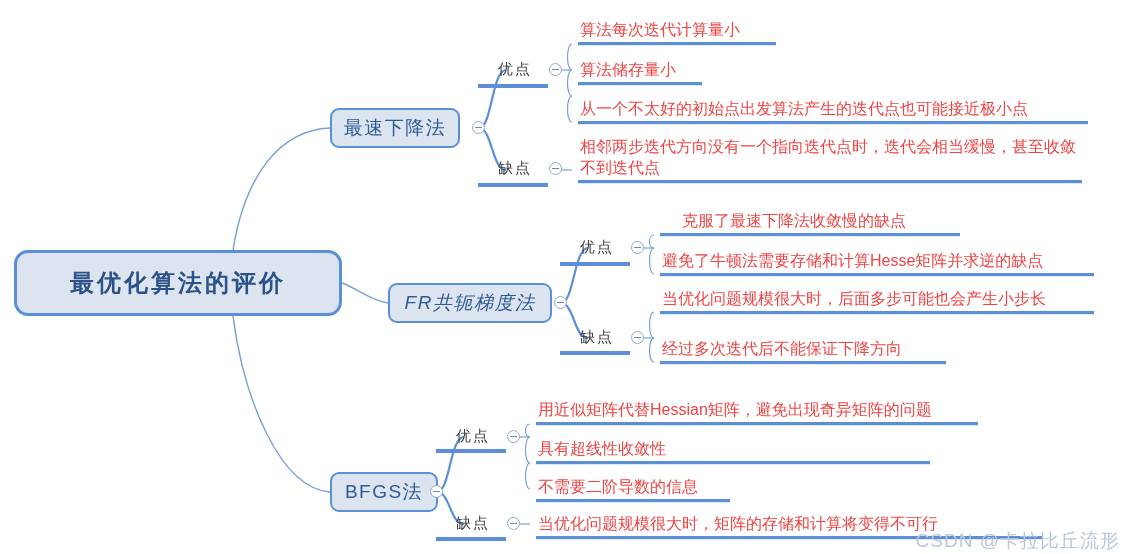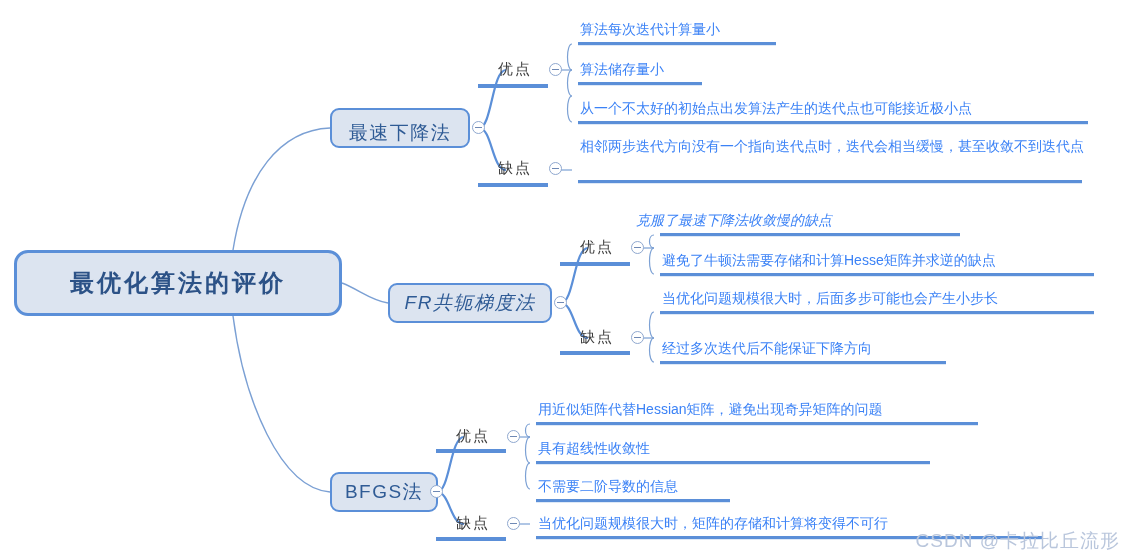--- a/index.html
+++ b/index.html
@@ -52,23 +52,23 @@
   .cat-label {
     position: absolute;
     font-size: 15px;
     color: #3d3d3d;
     letter-spacing: 2px;
     white-space: nowrap;
   }
   
   .leaf {
     position: absolute;
-    font-size: 14px;
+    font-size: 16px;
     line-height: 21px;
-    color: #3b82f6;
+    color: #ef4444;
     white-space: nowrap;
   }
   .leaf.wrap {
     white-space: normal;
   }
   
   .toggle {
     position: absolute;
     width: 13px;
     height: 13px;
@@ -171,21 +171,21 @@
     <rect x="536" y="422" width="442" height="3.2" fill="#5b8fd8"></rect>
     <rect x="536" y="461" width="394" height="3.2" fill="#5b8fd8"></rect>
     <rect x="536" y="499" width="194" height="3.2" fill="#5b8fd8"></rect>
     <rect x="536" y="536" width="506" height="3.2" fill="#5b8fd8"></rect>
   </svg>
 
   <div class="node root" style="left:14px; top:250px; width:328px; height:66px;">
     <span>最优化算法的评价</span>
   </div>
 
-  <div class="node branch" style="left:330px; top:108px; width:140px; height:40px;align-items:flex-end;">
+  <div class="node branch" style="left:330px; top:108px; width:130px; height:40px;">
     <span>最速下降法</span>
   </div>
   <div class="toggle" style="left:472px; top:121px;"></div>
 
   <div class="cat-label" style="left:498px; top:60px;">优点</div>
   <div class="toggle" style="left:549px; top:63px;"></div>
 
   <div class="cat-label" style="left:498px; top:159px;">缺点</div>
   <div class="toggle" style="left:549px; top:162px;"></div>
 
@@ -198,21 +198,21 @@
     <span>FR共轭梯度法</span>
   </div>
   <div class="toggle" style="left:554px; top:296px;"></div>
 
   <div class="cat-label" style="left:580px; top:238px;">优点</div>
   <div class="toggle" style="left:631px; top:241px;"></div>
 
   <div class="cat-label" style="left:580px; top:328px;">缺点</div>
   <div class="toggle" style="left:631px; top:331px;"></div>
 
-  <div class="leaf" style="left:636px; top:210px;font-style:italic;">克服了最速下降法收敛慢的缺点</div>
+  <div class="leaf" style="left:682px; top:210px;">克服了最速下降法收敛慢的缺点</div>
   <div class="leaf" style="left:662px; top:250px;">避免了牛顿法需要存储和计算Hesse矩阵并求逆的缺点</div>
   <div class="leaf" style="left:662px; top:288px;">当优化问题规模很大时，后面多步可能也会产生小步长</div>
   <div class="leaf" style="left:662px; top:338px;">经过多次迭代后不能保证下降方向</div>
 
   <div class="node branch" style="left:330px; top:472px; width:108px; height:40px;">
     <span>BFGS法</span>
   </div>
   <div class="toggle" style="left:430px; top:485px;"></div>
 
   <div class="cat-label" style="left:456px; top:427px;">优点</div>

